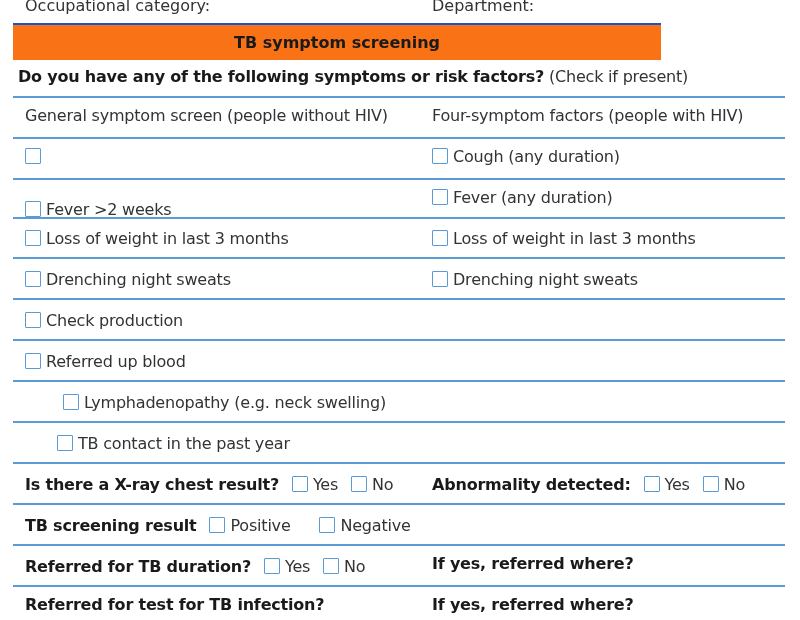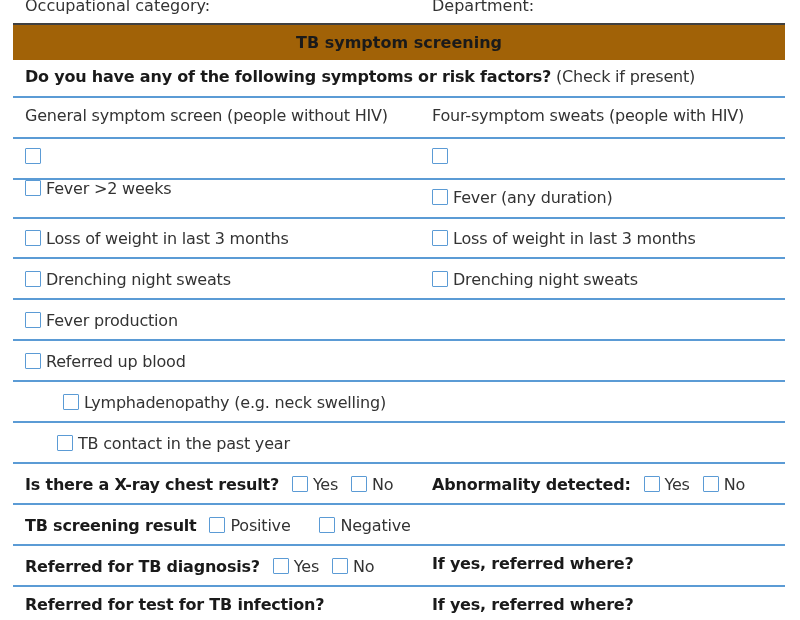--- a/index.html
+++ b/index.html
@@ -2,61 +2,61 @@
 <html><head>
 <meta charset="utf-8">
 <style>
   html, body { margin:0; padding:0; background:#ffffff; }
   body { width:800px; height:620px; overflow:hidden; position:relative;
          font-family:"DejaVu Sans","Liberation Sans",sans-serif; color:#1a1a1a; }
   .abs { position:absolute; }
   .txt { font-size:16px; line-height:20px; white-space:nowrap; letter-spacing:-0.2px; }
   .bold { font-weight:bold; }
   .top-label { top:-4px; font-size:16px; color:#333; white-space:nowrap; }
-  .band { left:13px; width:772px; top:23px; height:37px; background:#a16207;
-          border-top:2px solid #404040; box-sizing:border-box; }
+  .band { left:13px; width:648px; top:23px; height:37px; background:#f97316;
+          border-top:2px solid #1d4ed8; box-sizing:border-box; }
   .band-title { position:absolute; left:0; right:0; top:8px; text-align:center;
                 font-weight:bold; font-size:16px; }
   .hline { left:13px; width:772px; height:2px; background:#5b9bd5; }
   .cb { display:inline-block; width:16px; height:16px; border:1.5px solid #5b9bd5;
         box-sizing:border-box; vertical-align:-2px; margin-right:5px; background:#fff; border-radius:1px; cursor:pointer; }
   .opt { display:inline-block; margin-left:8px; font-weight:normal; }
   .opt-label { color:#333; }
   .row-text { color:#333; }
   .light { font-weight:normal; color:#333; }
 </style>
 </head>
 <body>
 
 <div class="abs top-label" style="left:25px;">Occupational category:</div>
 <div class="abs top-label" style="left:432px;">Department:</div>
 
 <div class="abs band">
   <div class="band-title">TB symptom screening</div>
 </div>
 
-<div class="abs txt" style="left:25px; top:67px;">
+<div class="abs txt" style="left:18px; top:67px;">
   <span class="bold">Do you have any of the following symptoms or risk factors?</span>
   <span class="light">(Check if present)</span>
 </div>
 <div class="abs hline" style="top:96px;"></div>
 
 <div class="abs txt row-text" style="left:25px; top:106px;">General symptom screen (people without HIV)</div>
-<div class="abs txt row-text" style="left:432px; top:106px;">Four-symptom sweats (people with HIV)</div>
+<div class="abs txt row-text" style="left:432px; top:106px;">Four-symptom factors (people with HIV)</div>
 <div class="abs hline" style="top:137px;"></div>
 
 <div class="abs txt row-text" style="left:25px; top:147px;">
   <span class="cb"></span>
 </div>
 <div class="abs txt row-text" style="left:432px; top:147px;">
-  <span class="cb"></span>
+  <span class="cb"></span><span>Cough (any duration)</span>
 </div>
 <div class="abs hline" style="top:178px;"></div>
 
-<div class="abs txt row-text" style="left:25px; top:179px;">
+<div class="abs txt row-text" style="left:25px; top:200px;">
   <span class="cb"></span><span>Fever &gt;2 weeks</span>
 </div>
 <div class="abs txt row-text" style="left:432px; top:188px;">
   <span class="cb"></span><span>Fever (any duration)</span>
 </div>
 <div class="abs hline" style="top:217px;"></div>
 
 <div class="abs txt row-text" style="left:25px; top:229px;">
   <span class="cb"></span><span>Loss of weight in last 3 months</span>
 </div>
@@ -67,21 +67,21 @@
 
 <div class="abs txt row-text" style="left:25px; top:270px;">
   <span class="cb"></span><span>Drenching night sweats</span>
 </div>
 <div class="abs txt row-text" style="left:432px; top:270px;">
   <span class="cb"></span><span>Drenching night sweats</span>
 </div>
 <div class="abs hline" style="top:298px;"></div>
 
 <div class="abs txt row-text" style="left:25px; top:311px;">
-  <span class="cb"></span><span>Fever production</span>
+  <span class="cb"></span><span>Check production</span>
 </div>
 <div class="abs hline" style="top:339px;"></div>
 
 <div class="abs txt row-text" style="left:25px; top:352px;">
   <span class="cb"></span><span>Referred up blood</span>
 </div>
 <div class="abs hline" style="top:380px;"></div>
 
 <div class="abs txt row-text" style="left:25px; top:393px;padding-left:38px;">
   <span class="cb"></span><span>Lymphadenopathy (e.g. neck swelling)</span>
@@ -106,21 +106,21 @@
 <div class="abs hline" style="top:503px;"></div>
 
 <div class="abs txt" style="left:25px; top:516px;">
   <span class="bold">TB screening result</span>
   <span class="opt"><span class="cb"></span><span class="opt-label">Positive</span></span>
   <span class="opt" style="margin-left:24px;"><span class="cb"></span><span class="opt-label">Negative</span></span>
 </div>
 <div class="abs hline" style="top:544px;"></div>
 
 <div class="abs txt" style="left:25px; top:557px;">
-  <span class="bold">Referred for TB diagnosis?</span>
+  <span class="bold">Referred for TB duration?</span>
   <span class="opt"><span class="cb"></span><span class="opt-label">Yes</span></span>
   <span class="opt"><span class="cb"></span><span class="opt-label">No</span></span>
 </div>
 <div class="abs txt bold" style="left:432px; top:554px;">If yes, referred where?</div>
 <div class="abs hline" style="top:585px;"></div>
 
 <div class="abs txt bold" style="left:25px; top:595px;">Referred for test for TB infection?</div>
 <div class="abs txt bold" style="left:432px; top:595px;">If yes, referred where?</div>
 
 </body></html>

